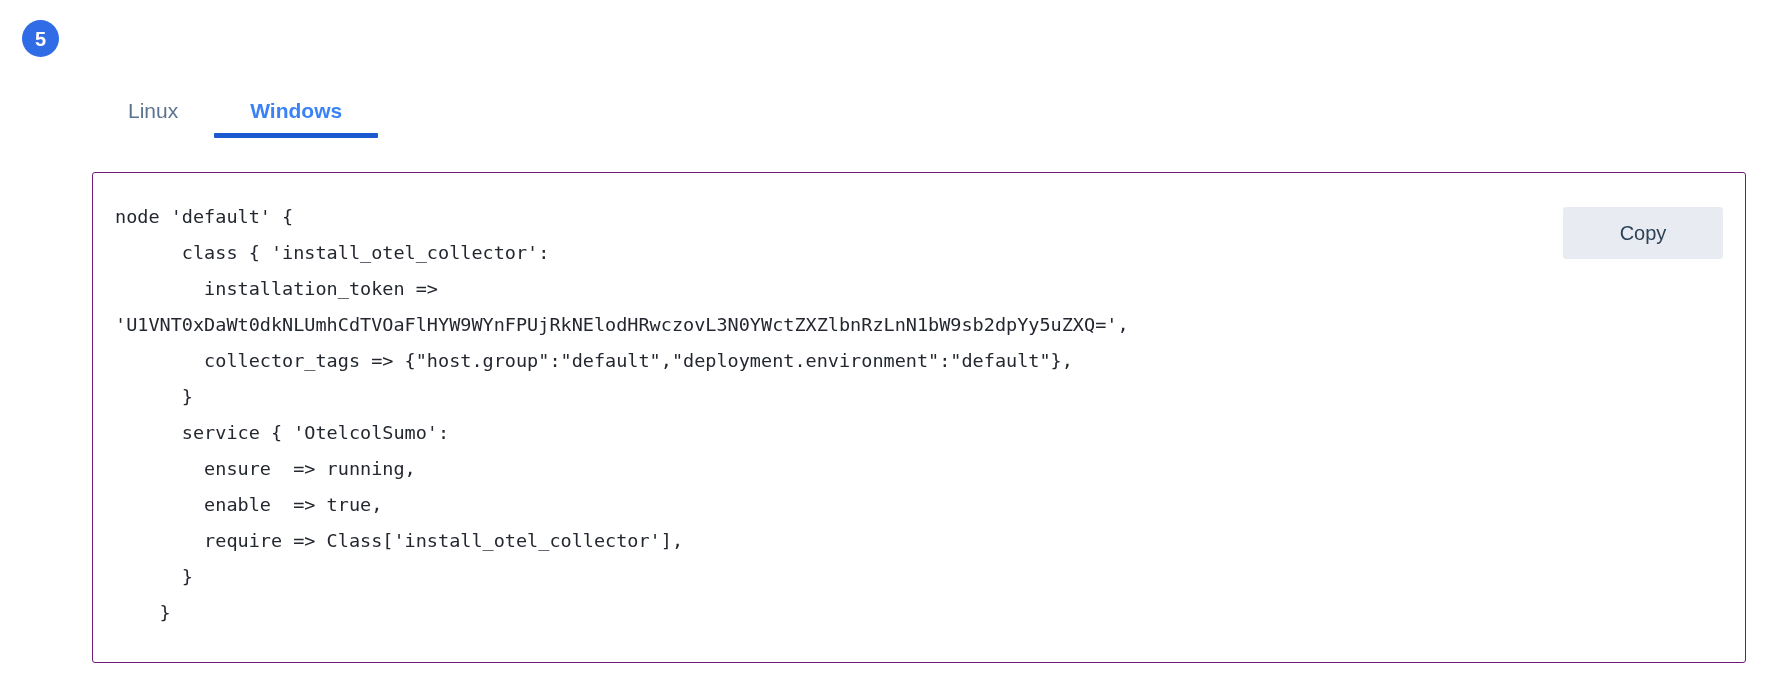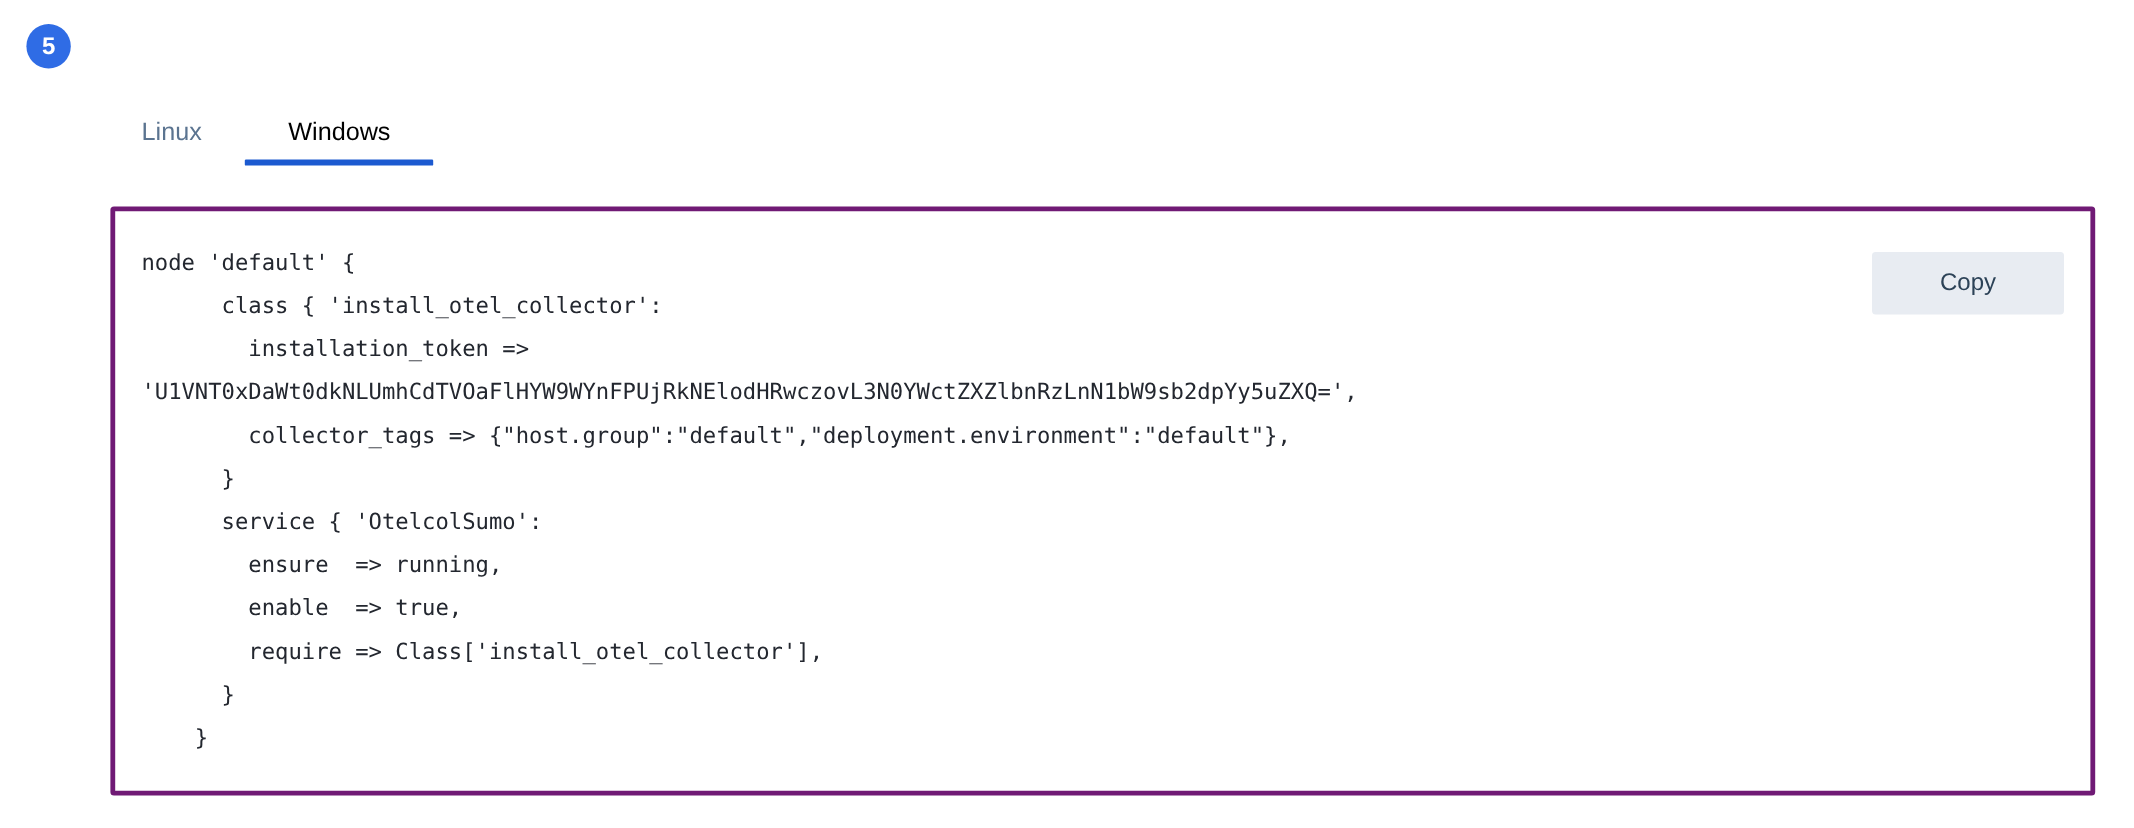--- a/index.html
+++ b/index.html
@@ -54,21 +54,21 @@
     font-weight: 700;
     color: #111827;
     line-height: 1.3;
     letter-spacing: -0.2px;
     white-space: nowrap;
   }
 
   
   .tabs {
     position: absolute;
-    left: 82px;
+    left: 92px;
     top: 90px;
     display: flex;
     align-items: flex-end;
     gap: 0;
   }
   .tab {
     position: relative;
     padding: 8px 36px 14px 36px;
     font-size: 21px;
     line-height: 1.25;
@@ -76,22 +76,22 @@
     user-select: none;
     background: transparent;
     border: none;
     font-family: inherit;
   }
   .tab.inactive {
     color: #5b7490;
     font-weight: 400;
   }
   .tab.active {
-    color: #000000;
-    font-weight: 400;
+    color: #3b82f6;
+    font-weight: 700;
   }
   .tab.active::after {
     content: "";
     position: absolute;
     left: 0;
     right: 0;
     bottom: 0;
     height: 5px;
     background: #1c5ad0;
     border-radius: 1px;
@@ -99,21 +99,21 @@
 
   
   .code-card {
     position: absolute;
     left: 92px;
     top: 172px;
     width: 1654px;
     height: 491px;
     box-sizing: border-box;
     background: #ffffff;
-    border: 4px solid #701a75;
+    border: 1px solid #701a75;
     border-radius: 3px;
     overflow: hidden;
   }
   .code-scroll {
     position: absolute;
     inset: 0;
     overflow: auto;
   }
   .code-pre {
     margin: 0;

